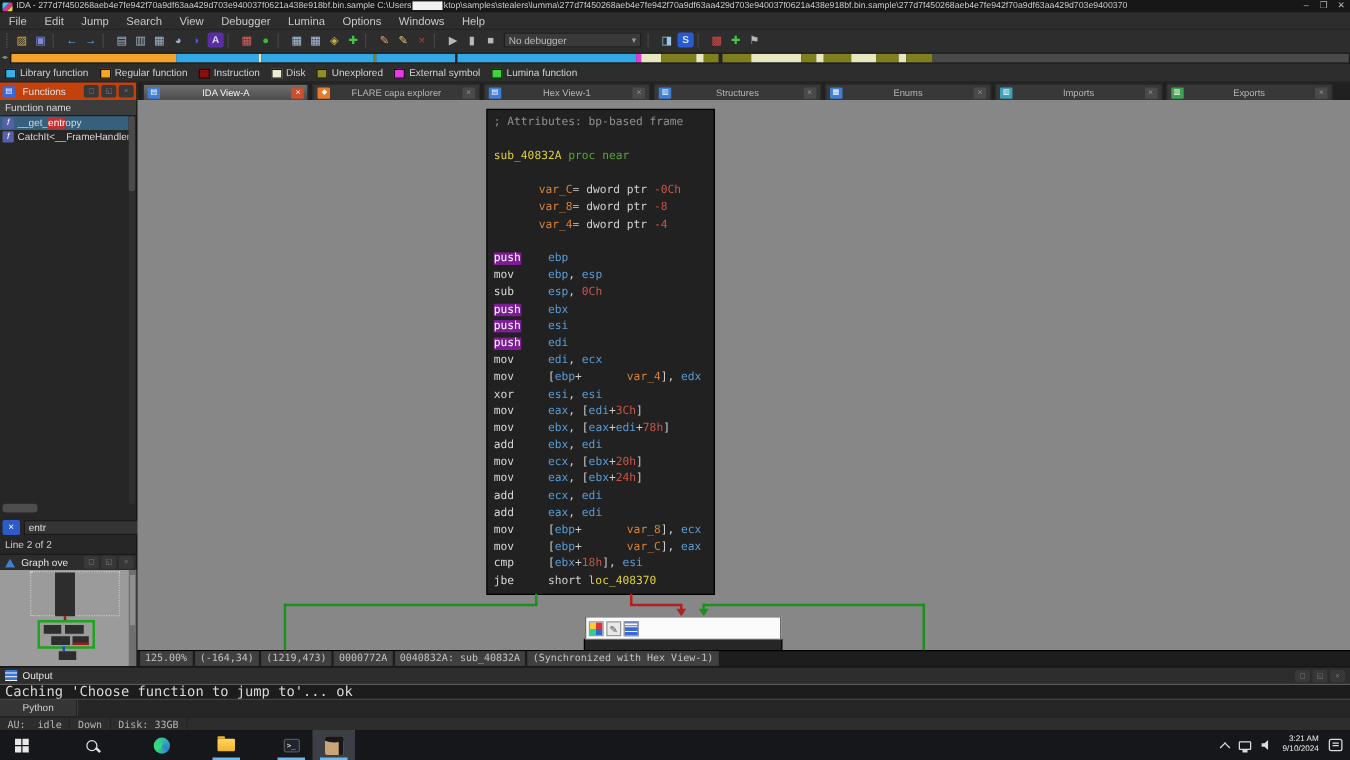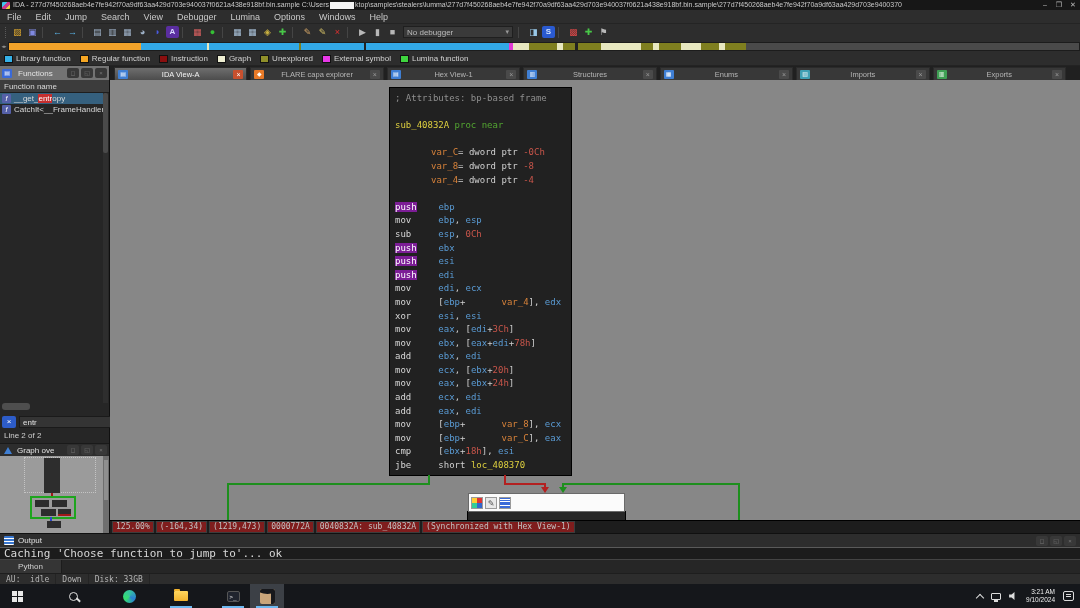--- a/index.html
+++ b/index.html
@@ -47,21 +47,21 @@
 
   
   .legendbar { left:0; top:52px; width:1080px; height:14px; background:#2d2d2d;
     display:flex; align-items:center; padding-left:4px; border-bottom:1px solid #232323; }
   .legitem { display:flex; align-items:center; margin-right:9px; }
   .legswatch { width:9px; height:8px; margin-right:3px; border:1px solid #111; }
   .leglabel { font-size:8px; color:#d2d2d2; }
 
   
   .tabbar { left:0; top:66px; width:1080px; height:14px; background:#202020; display:flex; }
-  .funcpanelhead { width:110px; height:14px; background:#737373; display:flex; align-items:center;
+  .funcpanelhead { width:110px; height:14px; background:#c2410c; display:flex; align-items:center;
     padding:0 2px; border-right:1px solid #161616; }
   .paneltitle { font-size:8px; color:#e2e2e2; margin-left:3px; flex:1; }
   .pbtn { width:12px; height:10px; background:#383838; border-radius:2px; color:#777;
     font-size:6px; line-height:10px; text-align:center; margin-left:2px; flex:none; }
   .tabs { flex:1; display:flex; gap:3px; padding:1px 14px 0 4px; }
   .tab { flex:1; display:flex; align-items:center; background:#383838; border:1px solid #2a2a2a;
     border-bottom:none; padding:0 3px; min-width:0; }
   .tab.active { background:linear-gradient(#6e6e6e,#4c4c4c); }
   .tabicon { width:10px; height:9px; flex:none; border-radius:1px; color:#fff; font-size:6px;
     line-height:9px; text-align:center; margin-right:3px; }
@@ -127,21 +127,21 @@
     border:1px solid #6a6a6a; display:flex; align-items:center; padding-left:2px; }
   .mtb-ico { width:12px; height:12px; margin-right:2px; border:1px solid #9a9a9a; background:#e8e8e8;
     font-size:8px; line-height:11px; text-align:center; color:#555; }
   .mtb-palette { background:conic-gradient(#d33 0 25%, #36c 0 50%, #3c9 0 75%, #fc3 0); }
   .mtb-layout { background:#3a6ad8; background-image:repeating-linear-gradient(#fff 0 1px, transparent 1px 4px); background-position:0 3px; }
   .nextnode { position:absolute; left:358px; top:432px; width:157px; height:8px; background:#262626; box-shadow:0 0 0 1px #000; }
 
   
   .viewbar { left:110px; top:520px; width:970px; height:13px; background:#1d1d1d; display:flex;
     align-items:center; padding-left:2px; border-top:1px solid #000; }
-  .vbseg { font-family:"DejaVu Sans Mono", monospace; font-size:8px; color:#c2c2c2; background:#7f1d1d;
+  .vbseg { font-family:"DejaVu Sans Mono", monospace; font-size:8px; color:#c2c2c2; background:#404040;
     border:1px solid #3c3c3c; padding:0 3px; margin-right:2px; line-height:10px; white-space:nowrap; }
 
   
   .outhead { left:0; top:533px; width:1080px; height:14px; background:#2d2d2d; display:flex;
     align-items:center; border-top:1px solid #101010; padding:0 4px; }
   .outicon { width:10px; height:9px; background:#3a78d0; border-radius:1px; margin-right:4px; flex:none;
     background-image:repeating-linear-gradient(#fff 0 1px, transparent 1px 3px); background-position:0 2px; }
   .outtitle { flex:1; font-size:8px; color:#e0e0e0; }
   .outlog { left:0; top:547px; width:1080px; height:13px; background:#1c1c1c; border-top:1px solid #5a5a5a;
     border-bottom:1px solid #444; font-family:"DejaVu Sans Mono", monospace; font-size:11px; line-height:12px;
@@ -300,21 +300,21 @@
       <div class="legitem">
         <span class="legswatch" style="background: rgb(245, 166, 35);"></span>
         <span class="leglabel">Regular function</span>
       </div>
       <div class="legitem">
         <span class="legswatch" style="background: rgb(138, 15, 15);"></span>
         <span class="leglabel">Instruction</span>
       </div>
       <div class="legitem">
         <span class="legswatch" style="background: rgb(238, 238, 210);"></span>
-        <span class="leglabel">Graph</span>
+        <span class="leglabel">Disk</span>
       </div>
       <div class="legitem">
         <span class="legswatch" style="background: rgb(143, 143, 42);"></span>
         <span class="leglabel">Unexplored</span>
       </div>
       <div class="legitem">
         <span class="legswatch" style="background: rgb(232, 56, 232);"></span>
         <span class="leglabel">External symbol</span>
       </div>
       <div class="legitem">

